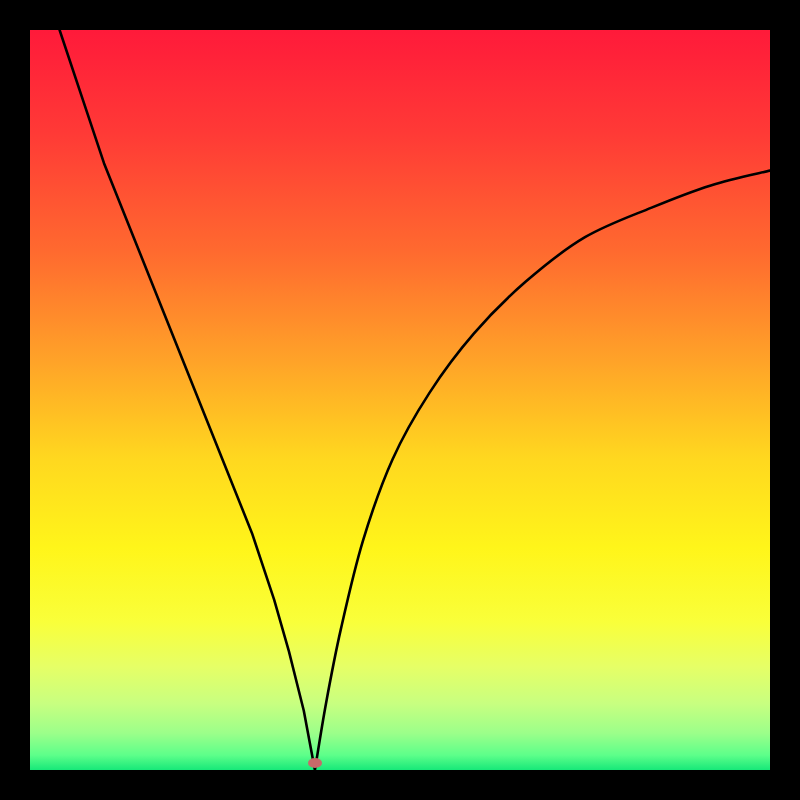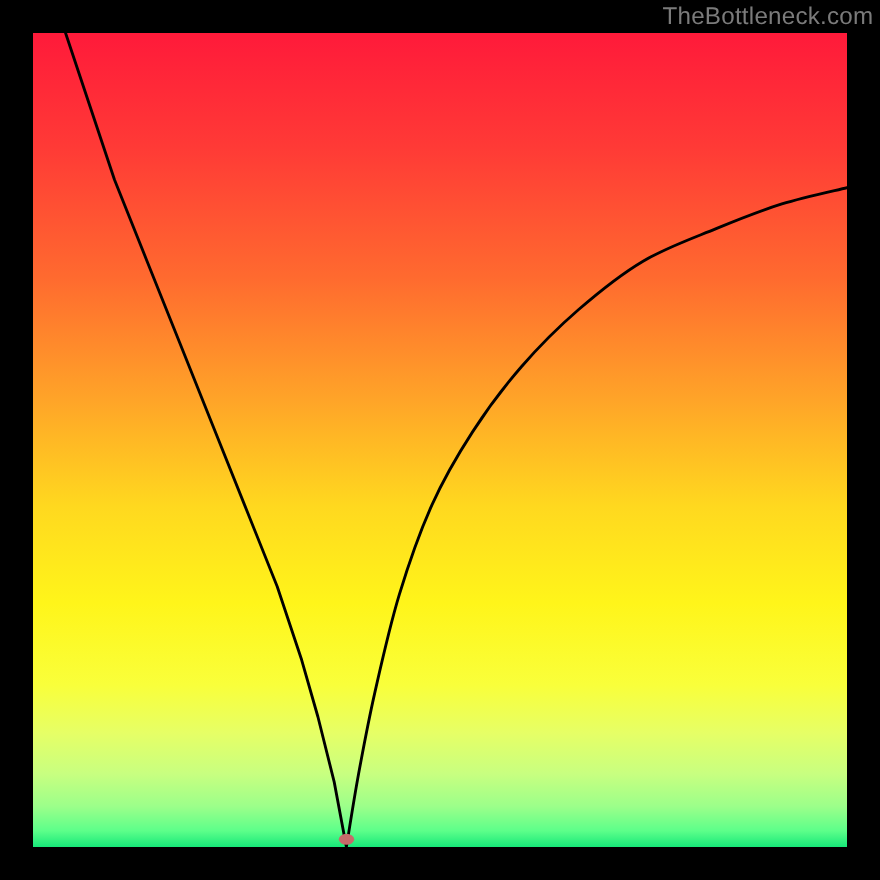--- a/index.html
+++ b/index.html
@@ -50,21 +50,20 @@
     font-size: 22px;
     letter-spacing: 0.2px;
     font-weight: 400;
   }
 </style>
 </head>
 <body>
 
 <div class="frame">
 
-  <div class="watermark">TheBottleneck.com</div>
 
   <div class="plot-area">
     <svg class="gradient" viewBox="0 0 100 100" preserveAspectRatio="none">
       <defs>
         <linearGradient id="bg-grad" x1="0" y1="0" x2="0" y2="1">
             <stop offset="0%" stop-color="#ff1a3a"></stop>
             <stop offset="14%" stop-color="#ff3a36"></stop>
             <stop offset="30%" stop-color="#ff6a2f"></stop>
             <stop offset="45%" stop-color="#ffa428"></stop>
             <stop offset="58%" stop-color="#ffd81f"></stop>

